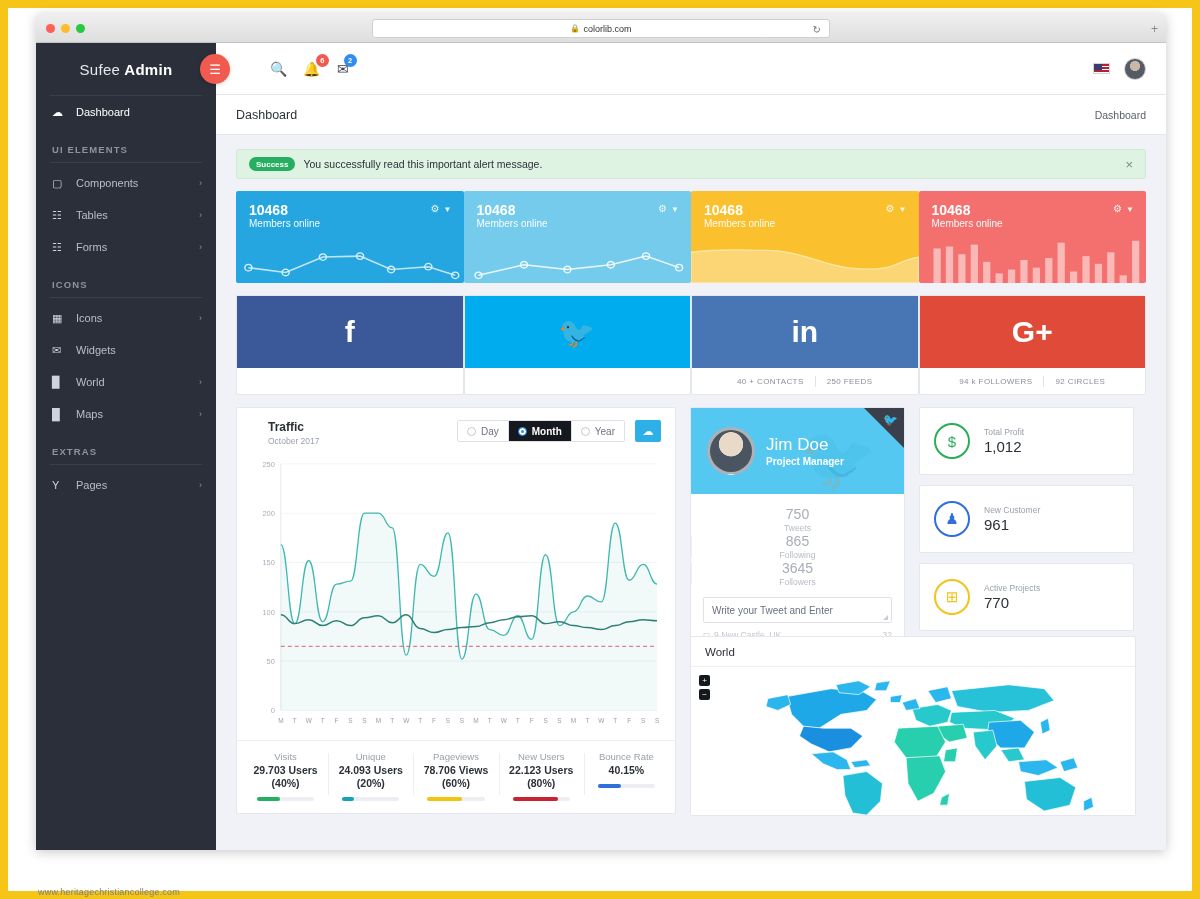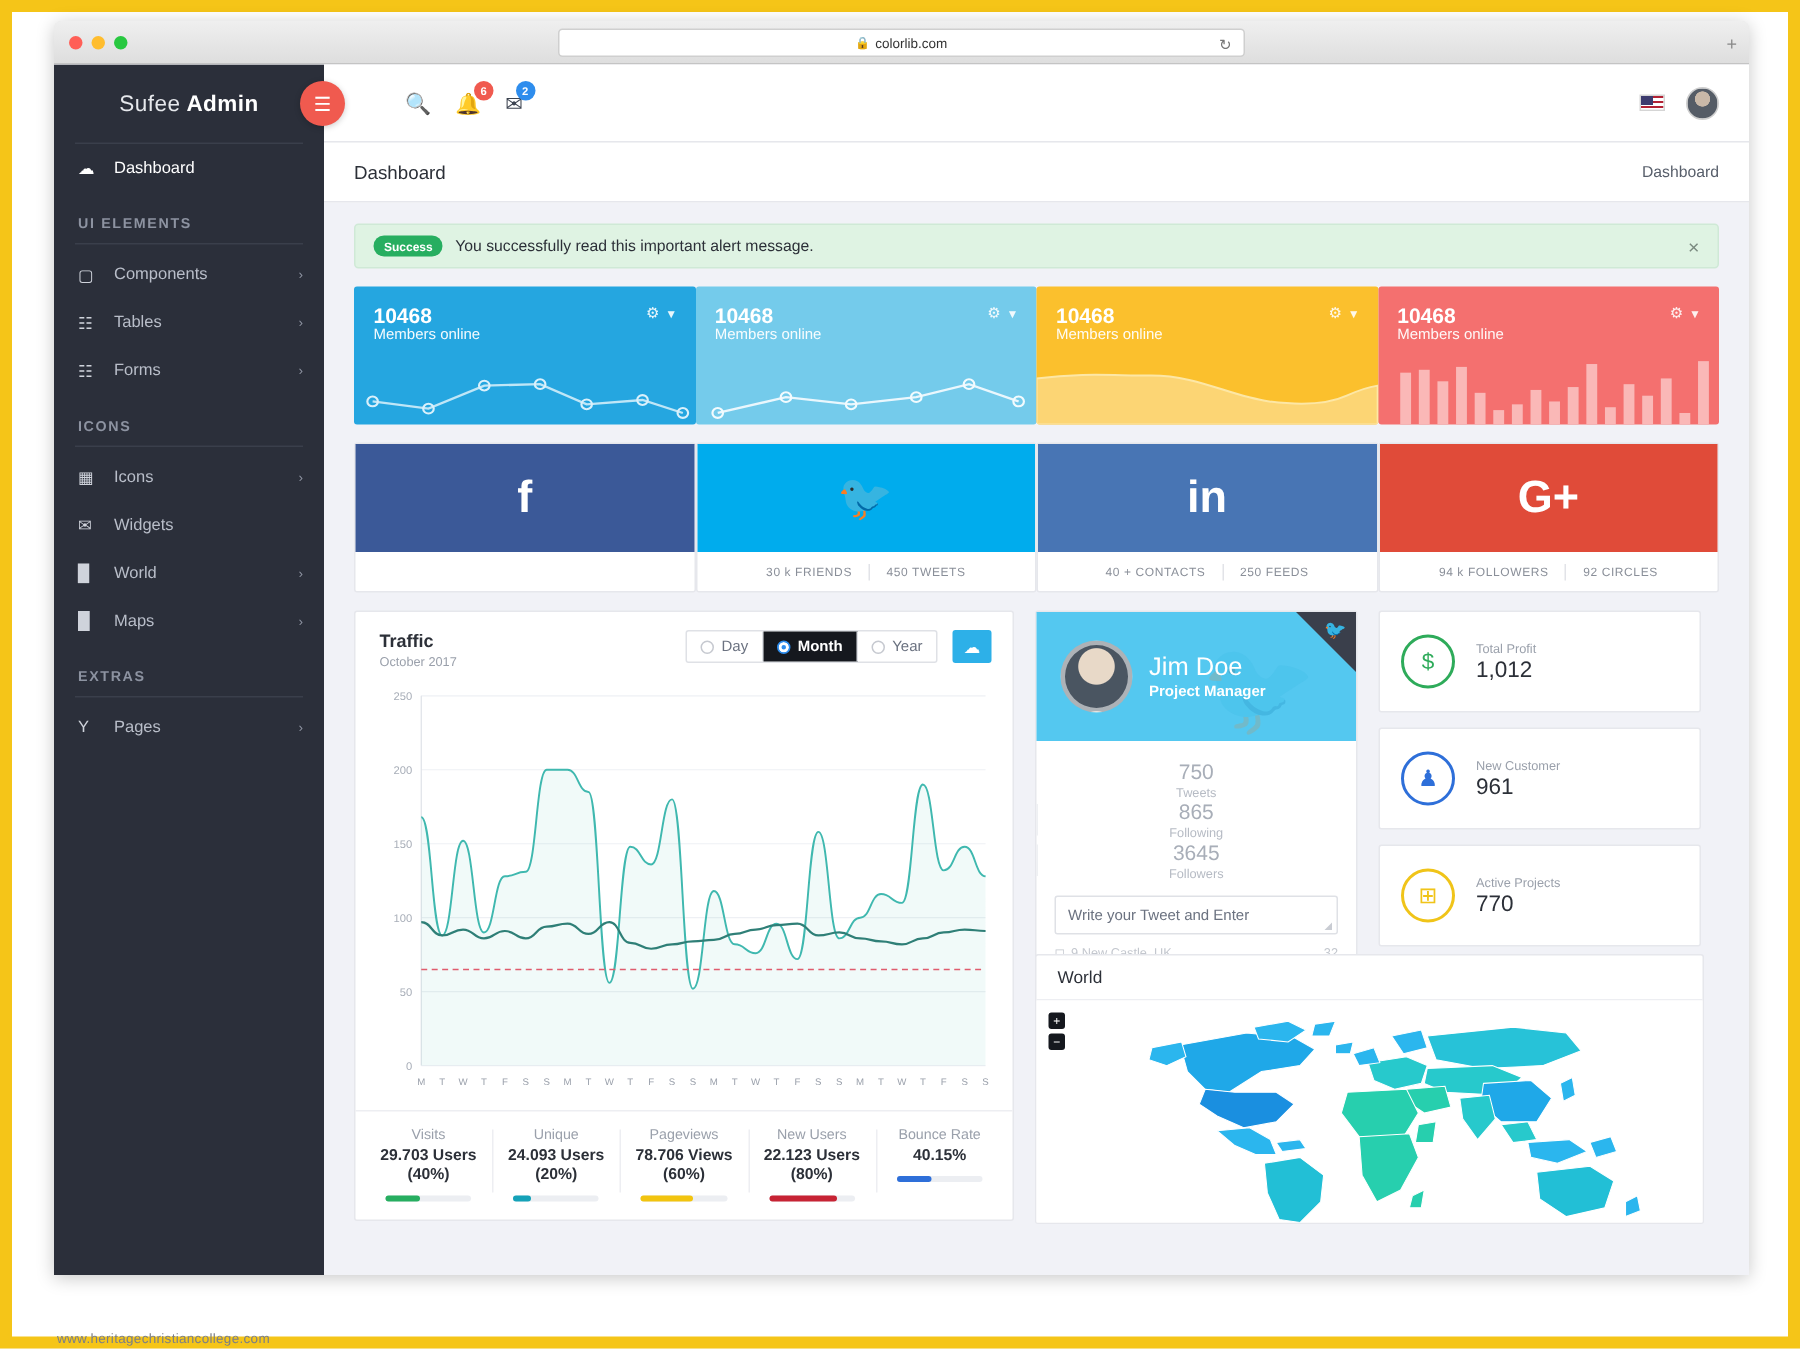--- a/index.html
+++ b/index.html
@@ -144,21 +144,21 @@
   .socialfoot .sep { width:1px; height:11px; background:#e2e3e8; margin:0 11px; }
 
   .mainrow { display:flex; gap:14px; margin-top:12px; }
   .col-left { width:440px; }
   .col-mid { width:215px; }
   .col-right { width:215px; }
 
   .panel { background:#fff; border:1px solid #e6e7ec; border-radius:2px; }
 
   
-  .traffic-head { display:flex; align-items:flex-start; padding:12px 14px 4px 16px; }
+  .traffic-head { display:flex; align-items:flex-start; padding:12px 14px 4px 31px; }
   .traffic-title { font-size:12px; font-weight:700; color:#2c3038; }
   .traffic-sub { font-size:8.5px; color:#9aa0ab; margin-top:2px; }
   .radios { display:flex; border:1px solid #dfe1e6; border-radius:2px; margin-left:auto; height:22px; }
   .radio {
     display:flex; align-items:center; gap:5px; padding:0 9px; font-size:10px;
     color:#6b7280; cursor:pointer; border-right:1px solid #dfe1e6;
   }
   .radio:last-child { border-right:none; }
   .radio .dot { width:9px; height:9px; border-radius:50%; border:1px solid #c6c9d0; background:#fff; }
   .radio.on { background:#15181e; color:#fff; font-weight:700; }
@@ -436,25 +436,20 @@
 
           <div class="socialwrap">
             <div class="socialtop" id="so0" style="background: rgb(59, 89, 152);">
               <span class="glyph">f</span>
             </div>
           </div>
 
           <div class="socialwrap">
             <div class="socialtop" id="so1" style="background: rgb(0, 172, 237);">
               <span class="glyph">🐦</span>
-            </div>
-            <div class="socialfoot">
-              <span>30 k FRIENDS</span>
-              <span class="sep"></span>
-              <span>450 TWEETS</span>
             </div>
           </div>
 
           <div class="socialwrap">
             <div class="socialtop" id="so2" style="background: rgb(72, 117, 180);">
               <span class="glyph">in</span>
             </div>
             <div class="socialfoot">
               <span>40 + CONTACTS</span>
               <span class="sep"></span>

